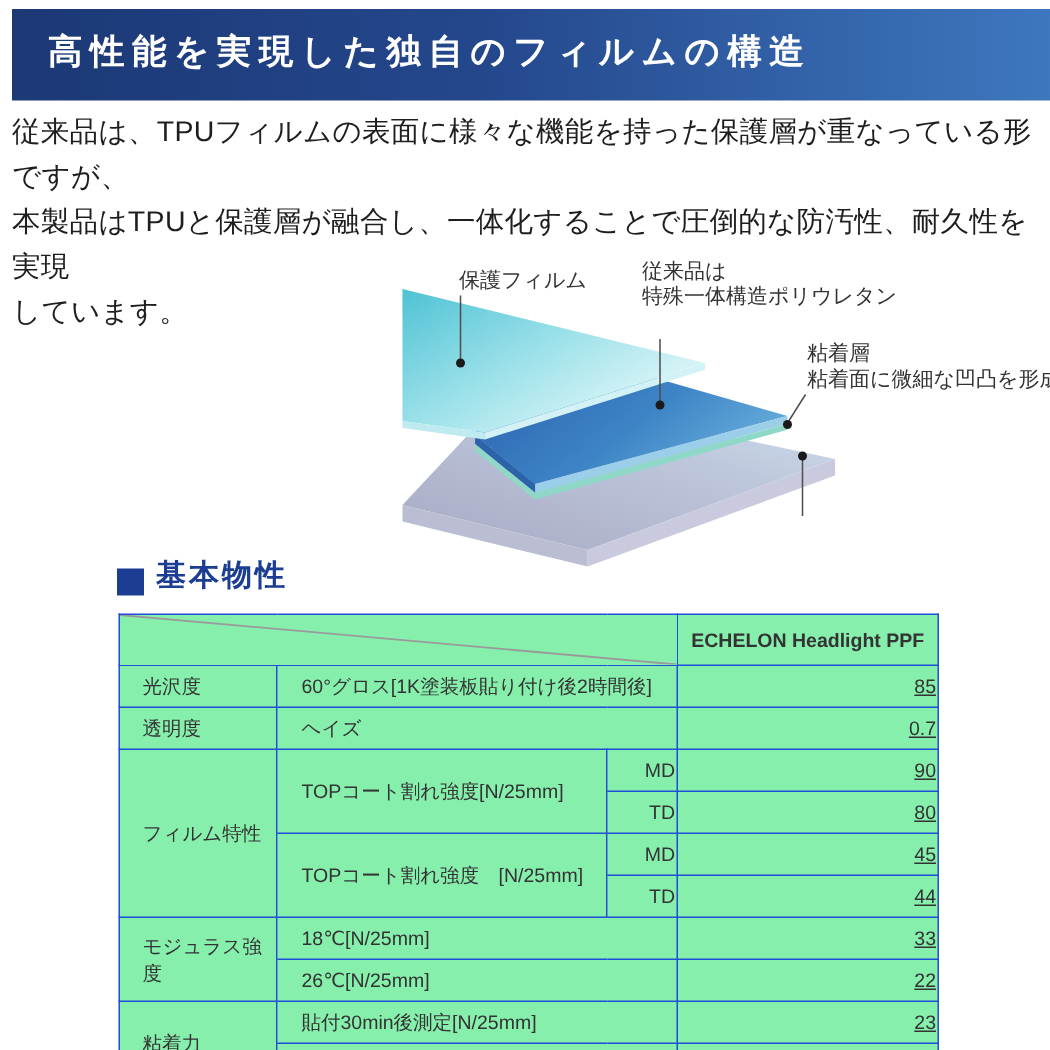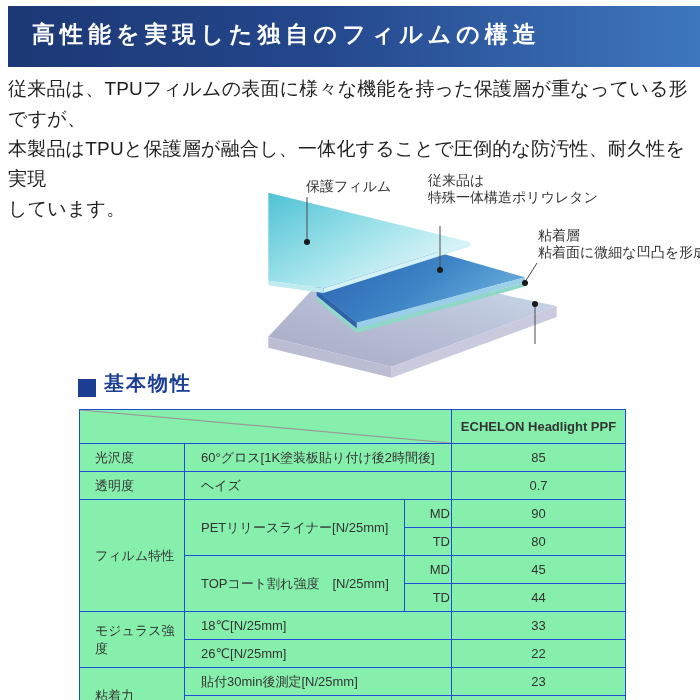--- a/index.html
+++ b/index.html
@@ -51,21 +51,21 @@
   td.diag{position:relative;background:#fff;}
   td.diag svg{position:absolute;left:0;top:0;width:100%;height:100%;}
   td.phead{
     background:linear-gradient(to right,#5590cb 0%,#2a57a4 55%,#123c87 100%);
     color:#ffffff;font-weight:bold;font-size:13.5px;text-align:center;
     height:31px;border:1px solid #1e4794;
   }
   td.group{padding-left:15px;}
   td.test{padding-left:16px;margin-left:12px;}
   td.dir{text-align:right;}
-  td.val{text-align:center;font-size:13.5px;}
+  td.val{text-align:right;font-size:13.5px;text-decoration:underline;}
 </style>
 </head>
 <body>
 
 <div class="abs banner">
   <span class="banner-title">高性能を実現した独自のフィルムの構造</span>
 </div>
 
 <div class="abs intro">
   <div>従来品は、TPUフィルムの表面に様々な機能を持った保護層が重なっている形ですが、</div>
@@ -164,21 +164,21 @@
       <td class="test" colspan="2">60°グロス[1K塗装板貼り付け後2時間後]</td>
       <td class="val">85</td>
     </tr>
     <tr>
       <td class="group">透明度</td>
       <td class="test" colspan="2">ヘイズ</td>
       <td class="val">0.7</td>
     </tr>
     <tr>
       <td class="group" rowspan="4">フィルム特性</td>
-      <td class="test" rowspan="2">PETリリースライナー[N/25mm]</td>
+      <td class="test" rowspan="2">TOPコート割れ強度[N/25mm]</td>
       <td class="dir">MD</td>
       <td class="val">90</td>
     </tr>
     <tr>
       <td class="dir">TD</td>
       <td class="val">80</td>
     </tr>
     <tr>
       <td class="test" rowspan="2">TOPコート割れ強度　[N/25mm]</td>
       <td class="dir">MD</td>

